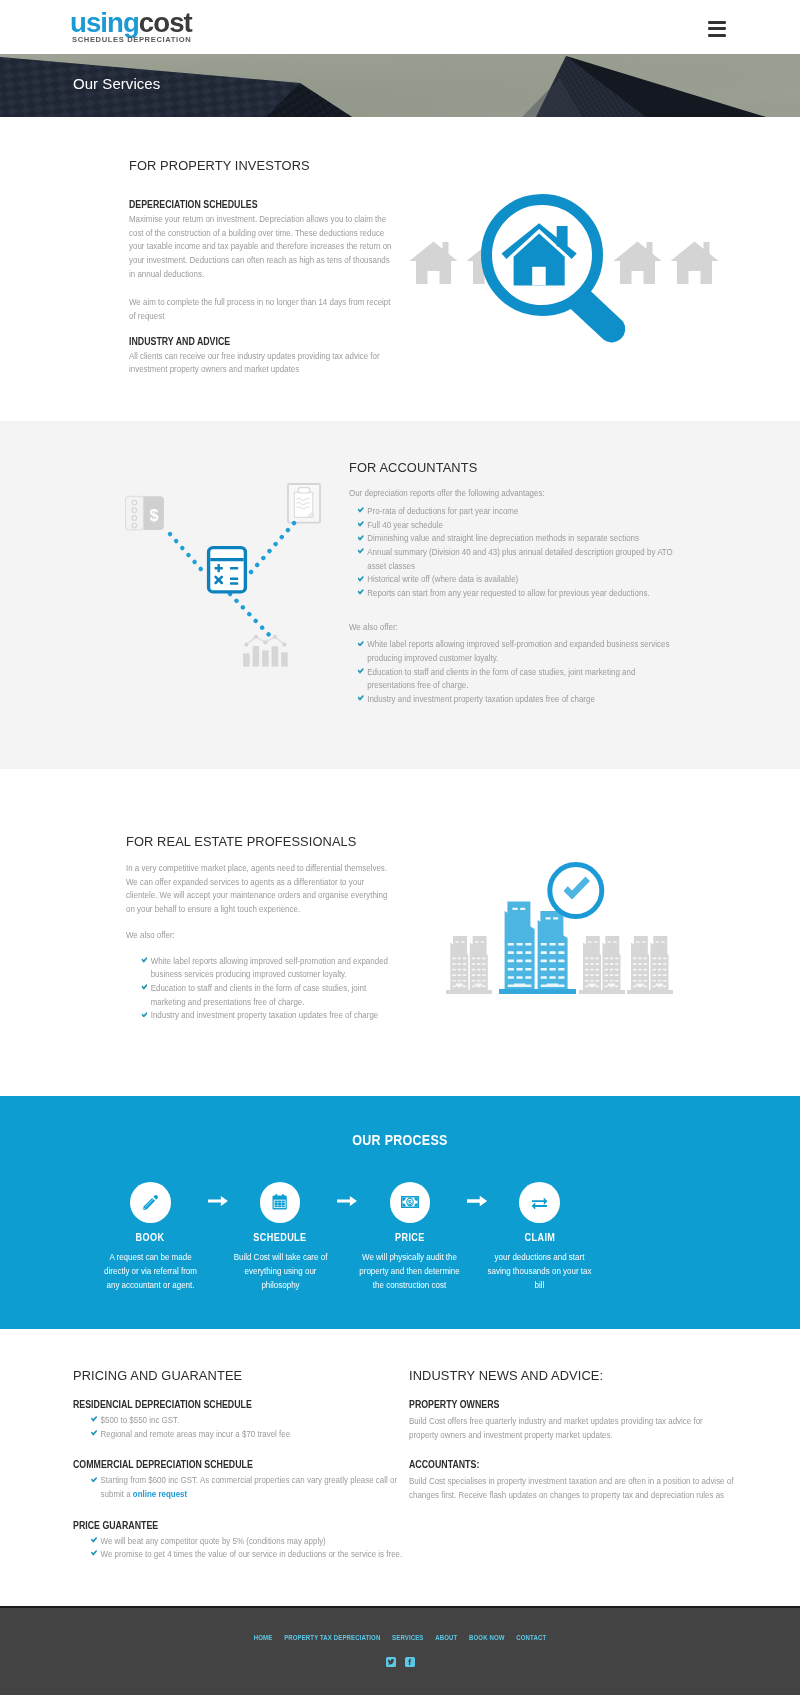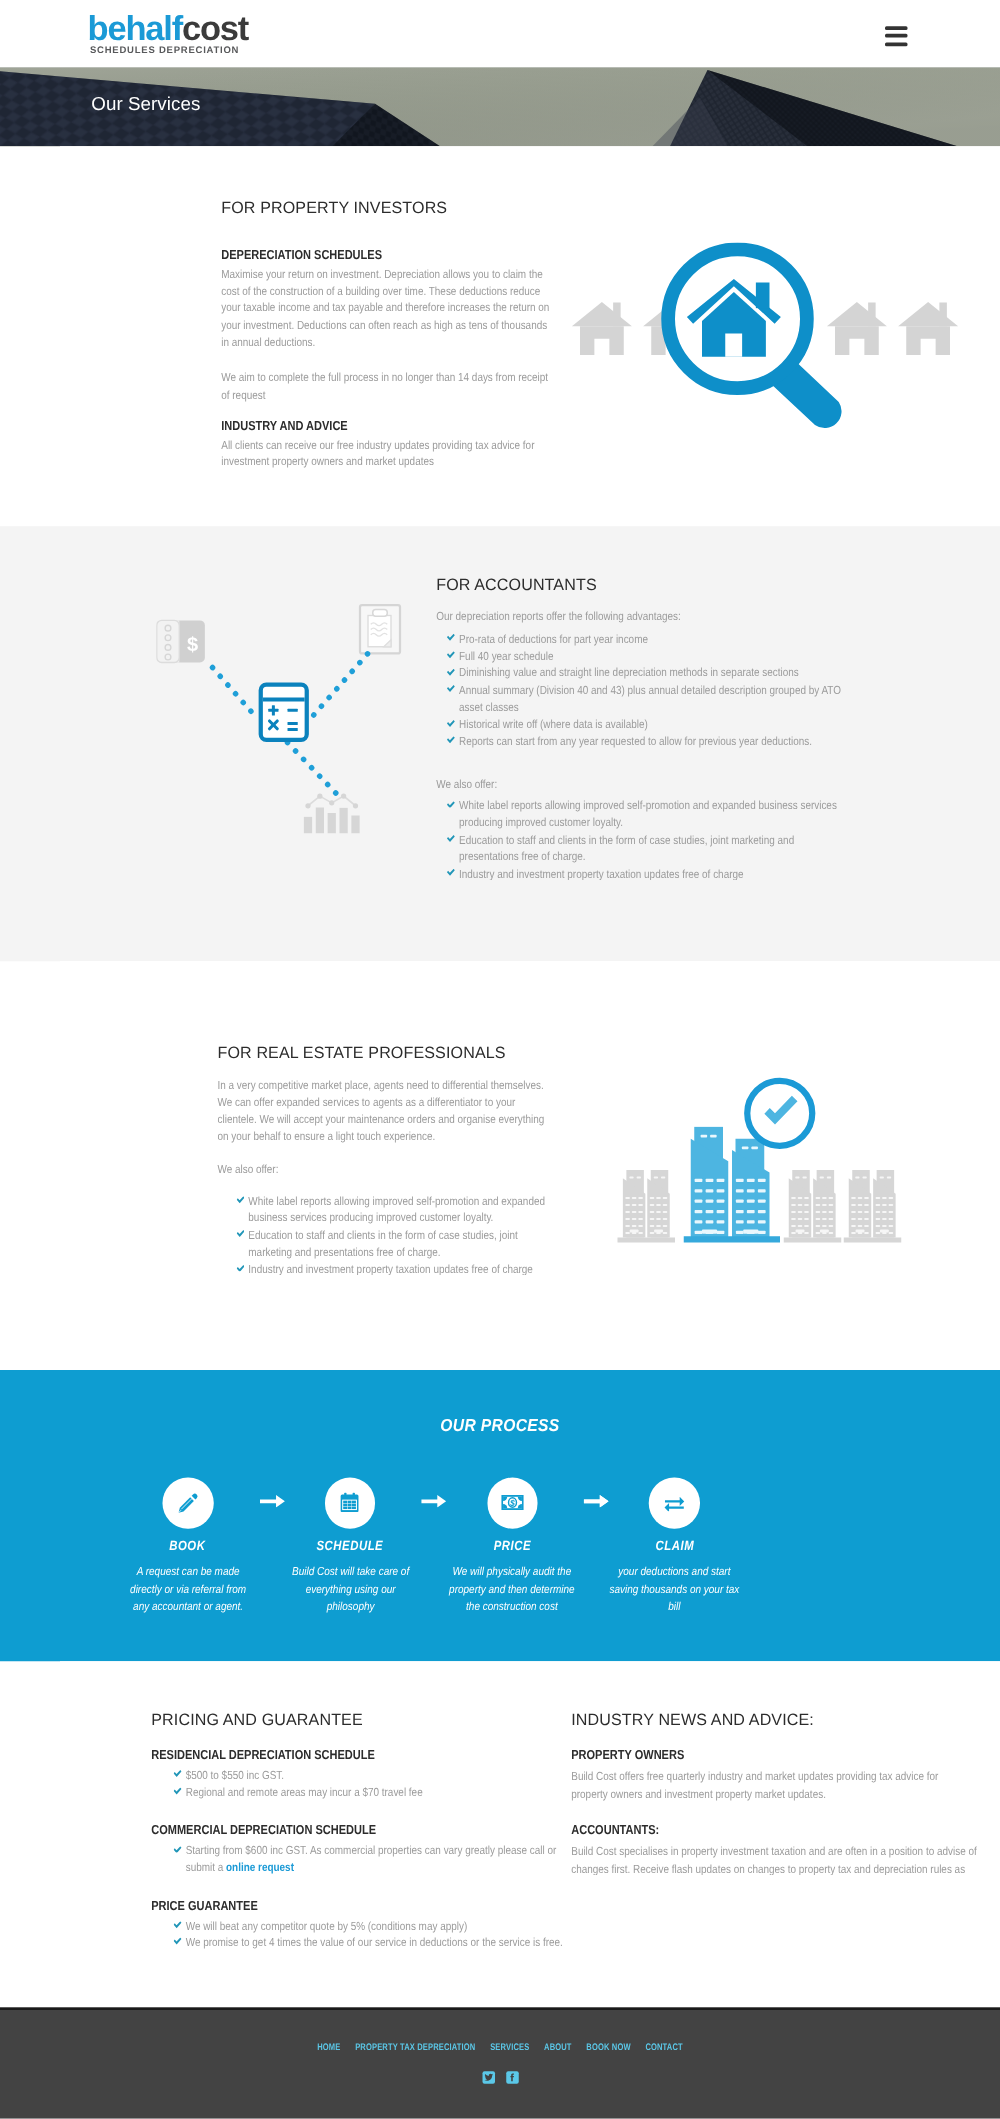--- a/index.html
+++ b/index.html
@@ -16,23 +16,23 @@
 .logo .tag{font-size:7.6px;letter-spacing:0.62px;color:#58595b;font-weight:700;margin-top:-1px;padding-left:2px;font-family:"Liberation Sans",sans-serif;white-space:nowrap;}
 .burger{position:absolute;left:708px;top:21px;width:18px;height:15px;cursor:pointer;}
 .burger span{display:block;height:3.2px;width:18px;background:#333;border-radius:1.2px;margin-bottom:3.1px;}
 .burger span:last-child{margin-bottom:0}
 
 
 .hero{height:63px;position:relative;overflow:hidden;background:#7c8376;}
 .hero .hero-photo{position:absolute;left:0;top:0;}
 .hero .title{position:absolute;left:73px;top:19.6px;color:#fff;font-size:15px;font-weight:400;letter-spacing:0.05px;z-index:5;line-height:20px;}
 .sec{position:relative;}
-.sec-white{background:#fff;margin-left:48px;}
+.sec-white{background:#fff;}
 .sec-gray{background:#f4f4f4;}
-.sec-blue{background:#0e9dd1;font-style:italic;}
+.sec-blue{background:#0e9dd1;}
 
 h2.sect-title{font-size:13.05px;font-weight:400;color:#2c2c2c;letter-spacing:0.1px;transform:scaleX(1.162);transform-origin:left center;display:block;width:86%;}
 h3.sub{font-size:10.4px;font-weight:700;color:#2c2c2c;letter-spacing:0px;}
 p.body{font-size:9.4px;line-height:13.65px;color:#9b9b9b;font-weight:400;}
 ul.checks{list-style:none;}
 ul.checks li{position:relative;padding-left:21.5px;font-size:9.4px;line-height:13.65px;color:#9b9b9b;}
 ul.checks li .ck{position:absolute;left:10.0px;top:3.2px;width:7.6px;height:5.9px;line-height:0;}
 a.inline-link{color:#1b9ad6;font-weight:700;text-decoration:none;font-size:9.4px;}
 
 
@@ -92,21 +92,21 @@
 .social{display:flex;justify-content:center;gap:8.2px;margin-top:14.5px;padding-left:1px;}
 .social .sbtn{width:10.2px;height:10.4px;border-radius:1.6px;background:#5bc8e8;display:flex;align-items:center;justify-content:center;}
 </style>
 </head>
 <body>
 
 <div class="page">
 
 <div class="header">
   <div class="logo">
-    <div class="word"><span class="b">behalf</span><span class="c">cost</span></div>
+    <div class="word"><span class="b">using</span><span class="c">cost</span></div>
     <div class="tag">SCHEDULES DEPRECIATION</div>
   </div>
   <div class="burger">
         <span></span>
         <span></span>
         <span></span>
       </div>
 </div>
 
 <div class="hero">

